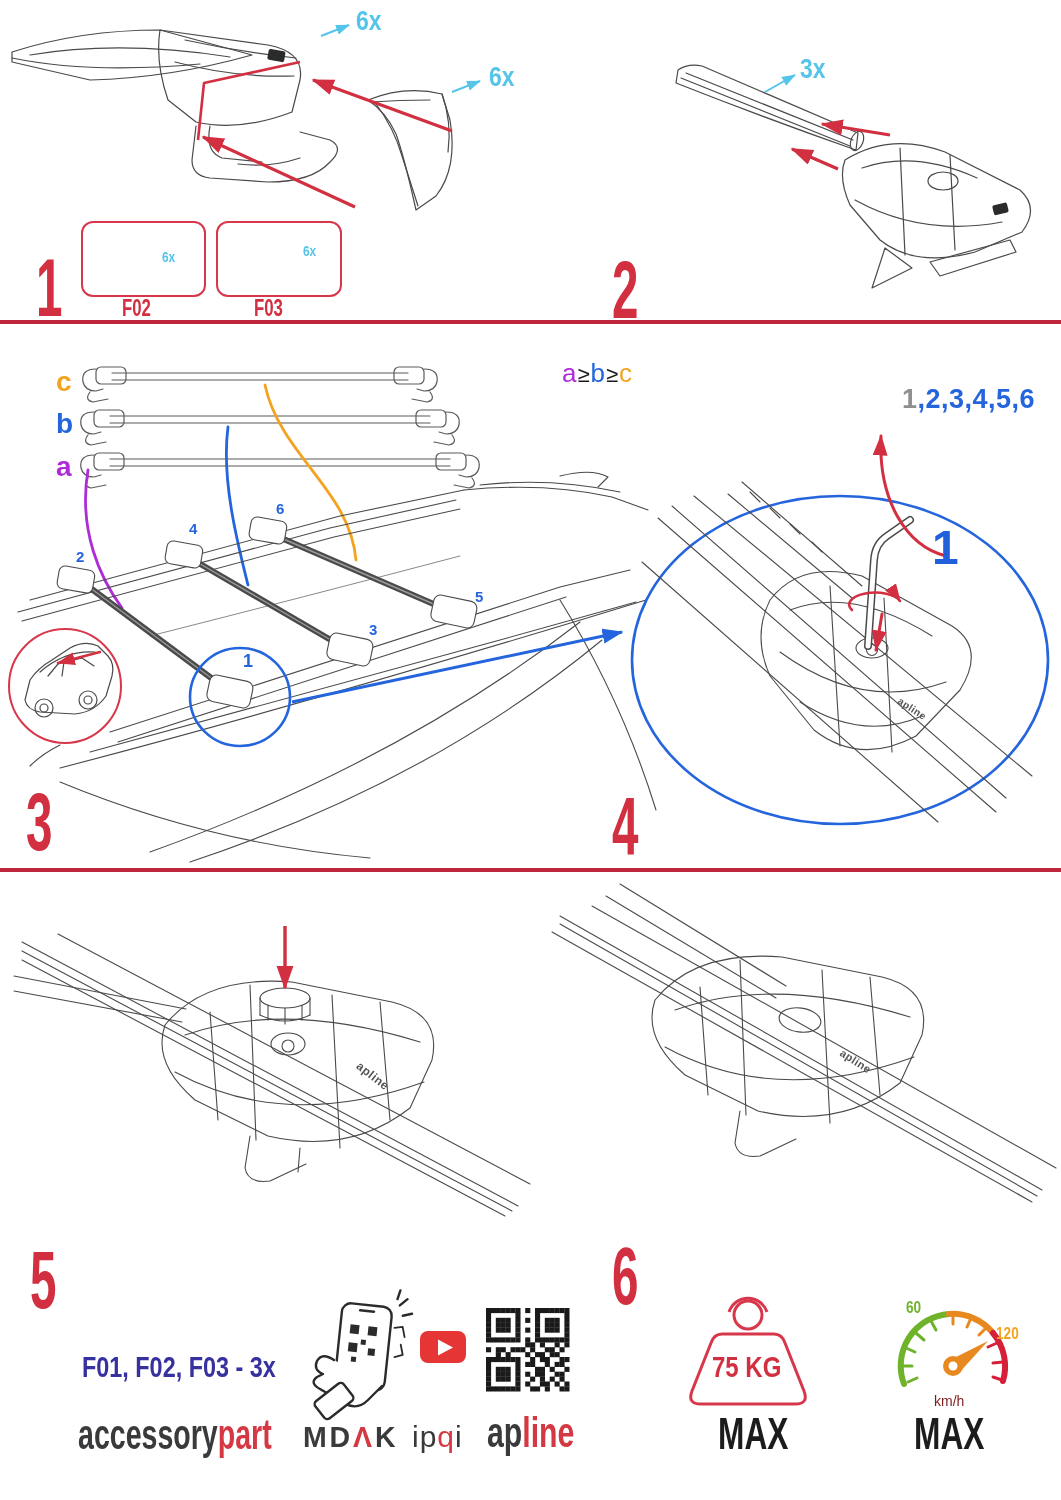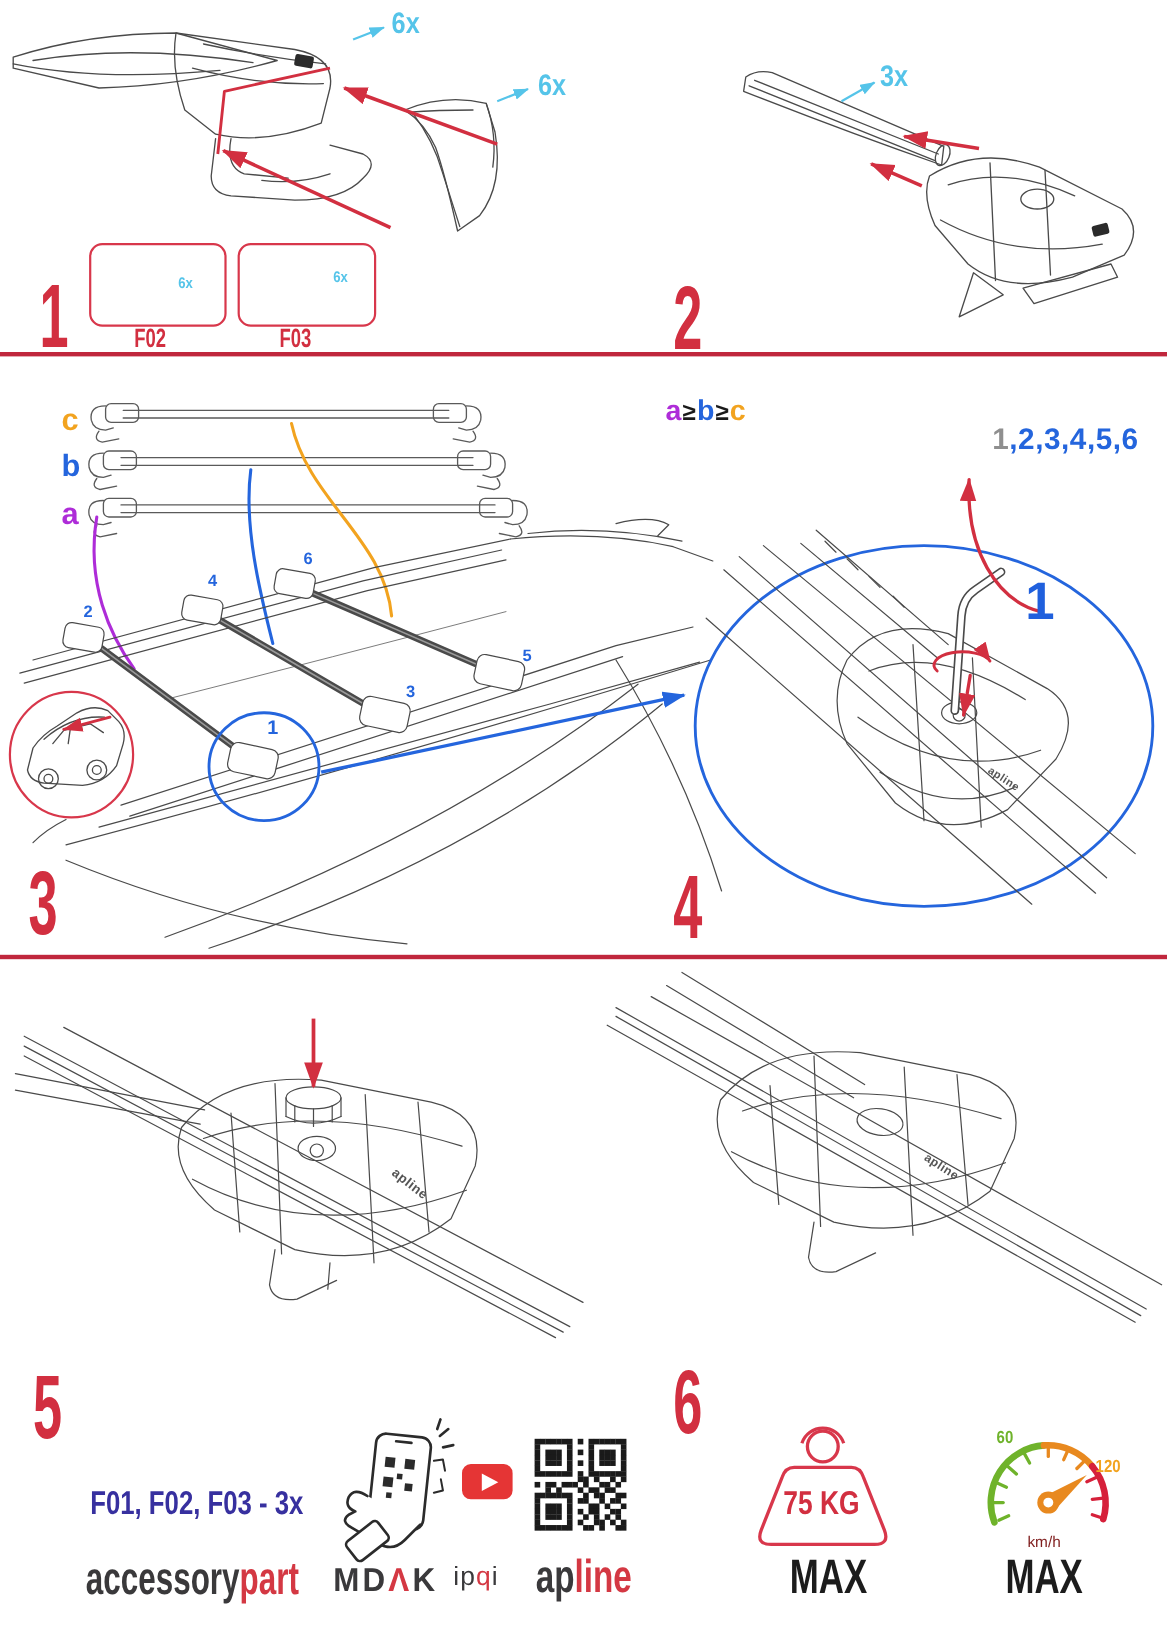--- a/index.html
+++ b/index.html
@@ -6,32 +6,32 @@
   #page{position:relative;width:1061px;height:1500px;background:#ffffff;overflow:hidden;
         font-family:"Liberation Sans", sans-serif;}
   #art{position:absolute;left:0;top:0;}
   .t{position:absolute;white-space:nowrap;line-height:1;}
   .stepnum{font-size:82px;font-weight:bold;color:#d22f40;transform:scaleX(.58);transform-origin:0 0;line-height:.88;letter-spacing:-2px;}
   .qty{color:#55c4e9;font-weight:bold;font-size:27px;transform:scaleX(.85);transform-origin:0 0;}
   .qty-s{color:#55c4e9;font-weight:bold;font-size:14px;transform:scaleX(.85);transform-origin:0 0;}
   .fbox-label{color:#d22f40;font-weight:bold;font-size:24px;transform:scaleX(.7);transform-origin:0 0;}
   .bar-label{font-size:28px;font-weight:bold;}
   .lab-a{color:#ae2cd8}.lab-b{color:#2465dd}.lab-c{color:#f2a31f}
-  .rule{font-size:26px;font-weight:bold;letter-spacing:1px;margin-left:43px;}
+  .rule{font-size:26px;font-weight:normal;letter-spacing:1px;}
   .rule .ge{color:#1a1a1a;font-size:22px;}
   .roofnum{font-size:15px;font-weight:bold;color:#2465dd;}
   .seq{font-size:27px;font-weight:600;letter-spacing:.5px;}
   .seq-first{color:#8f8f8f}.seq-rest{color:#2465dd}
   .callout1{font-size:48px;font-weight:bold;color:#2060dd;}
   .footlogo{font-size:10px;font-weight:bold;color:#555;letter-spacing:.5px;}
   .parts-note{font-size:30px;font-weight:bold;color:#37309f;transform:scaleX(.78);transform-origin:0 0;}
   .logo-big{font-size:42px;font-weight:bold;transform:scaleX(.68);transform-origin:0 0;letter-spacing:0;}
   .logo-apline{font-size:42px;font-weight:bold;transform:scaleX(.72);transform-origin:0 0;}
   .logo-mdak{font-size:30px;font-weight:bold;letter-spacing:3px;transform:scaleX(.95);transform-origin:0 0;}
-  .logo-ipqi{font-size:24px;font-weight:400;letter-spacing:1px;}
+  .logo-ipqi{font-size:30px;font-weight:400;letter-spacing:1px;}
   .seg-dark{color:#3a393b}.seg-red{color:#d43843}
   .kg{font-size:30px;font-weight:bold;color:#d22f40;transform:scaleX(.8);transform-origin:0 0;}
   .max{font-size:44px;font-weight:bold;color:#1c1c1c;transform:scaleX(.72);transform-origin:0 0;}
   .sp-low{font-size:16px;font-weight:bold;color:#6fb32b;transform:scaleX(.85);transform-origin:0 0;}
   .sp-high{font-size:16px;font-weight:bold;color:#f2a31f;transform:scaleX(.85);transform-origin:0 0;}
   .sp-unit{font-size:14px;color:#7f1d1d;}
   .fbox{position:absolute;border:2px solid #d8374b;border-radius:12px;background:#fff;}
 </style>
 </head>
 <body>

